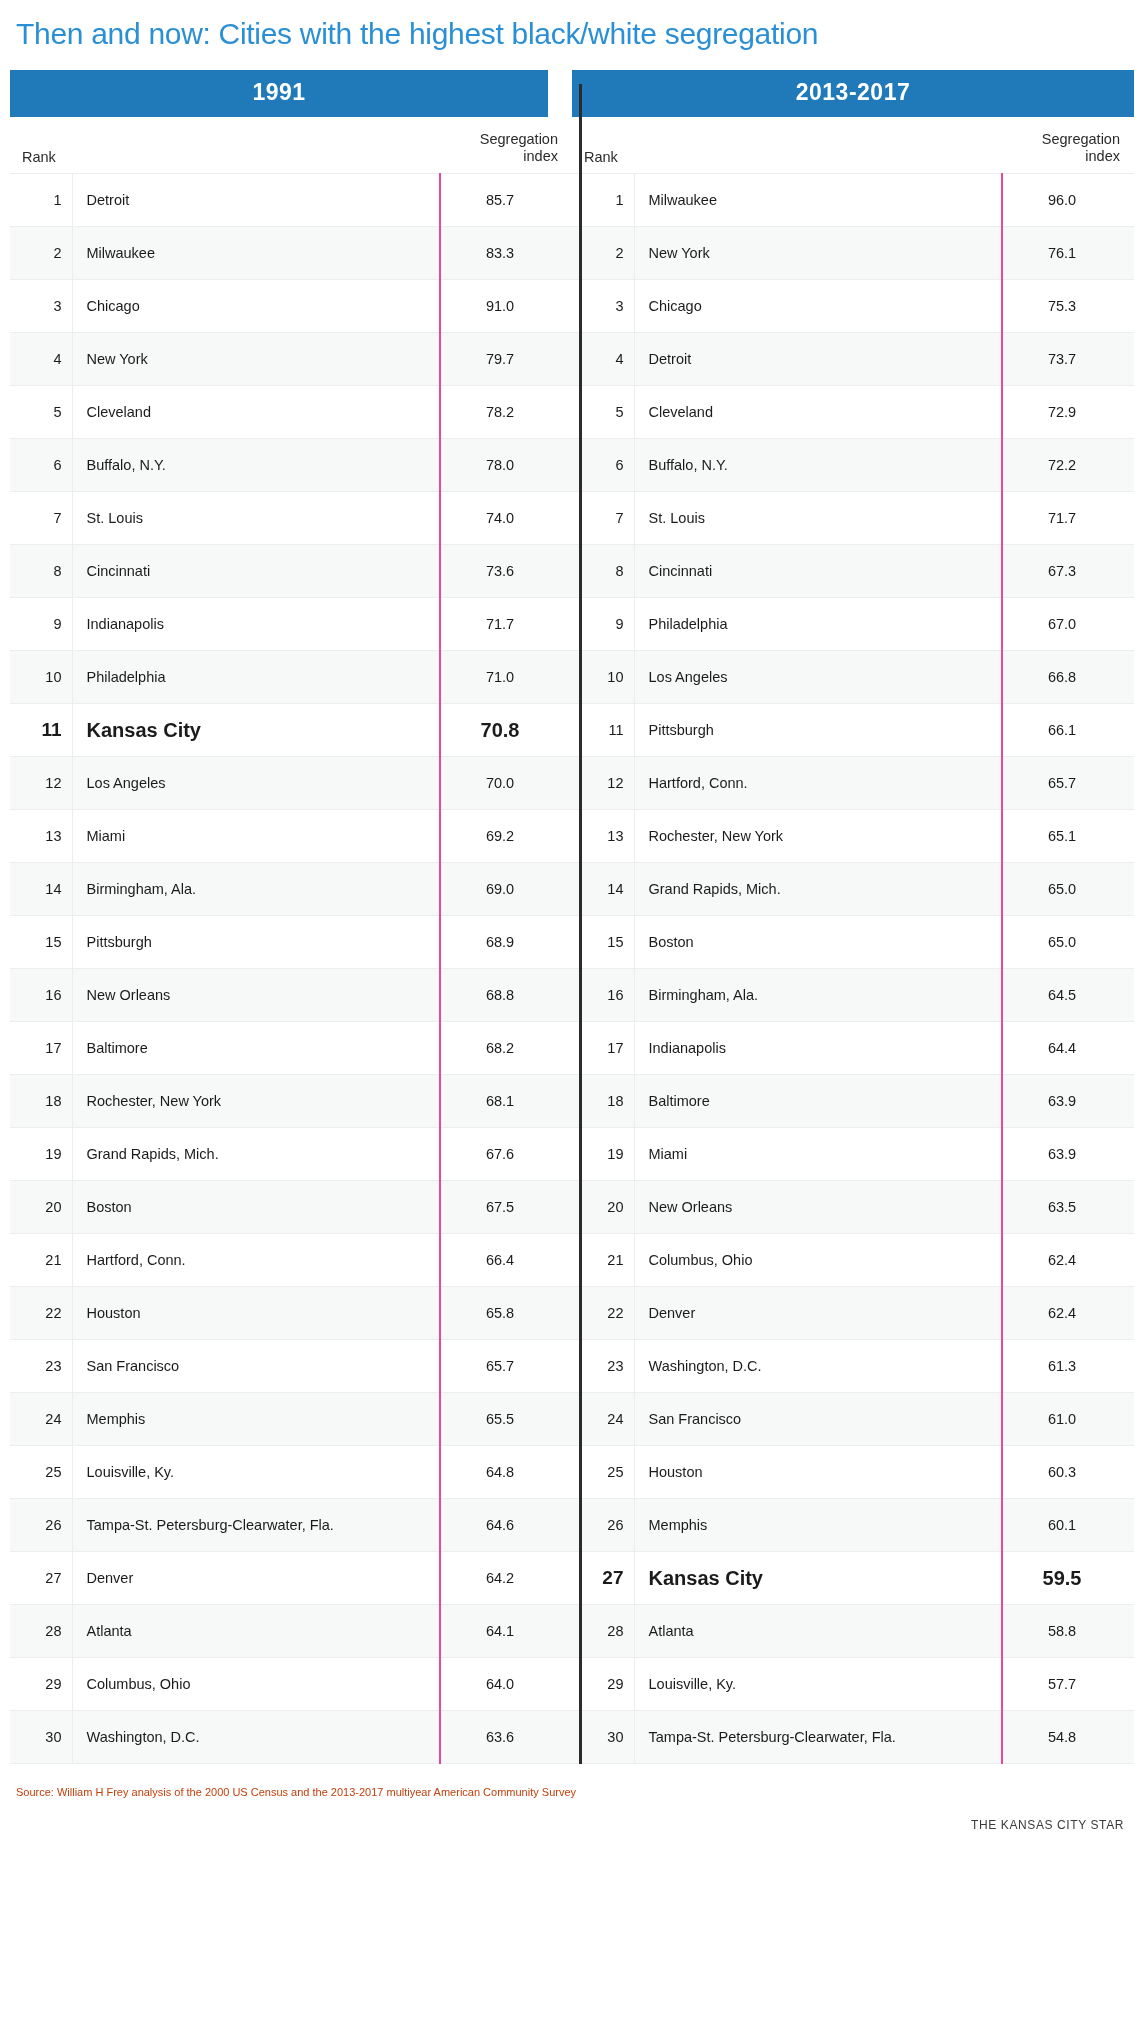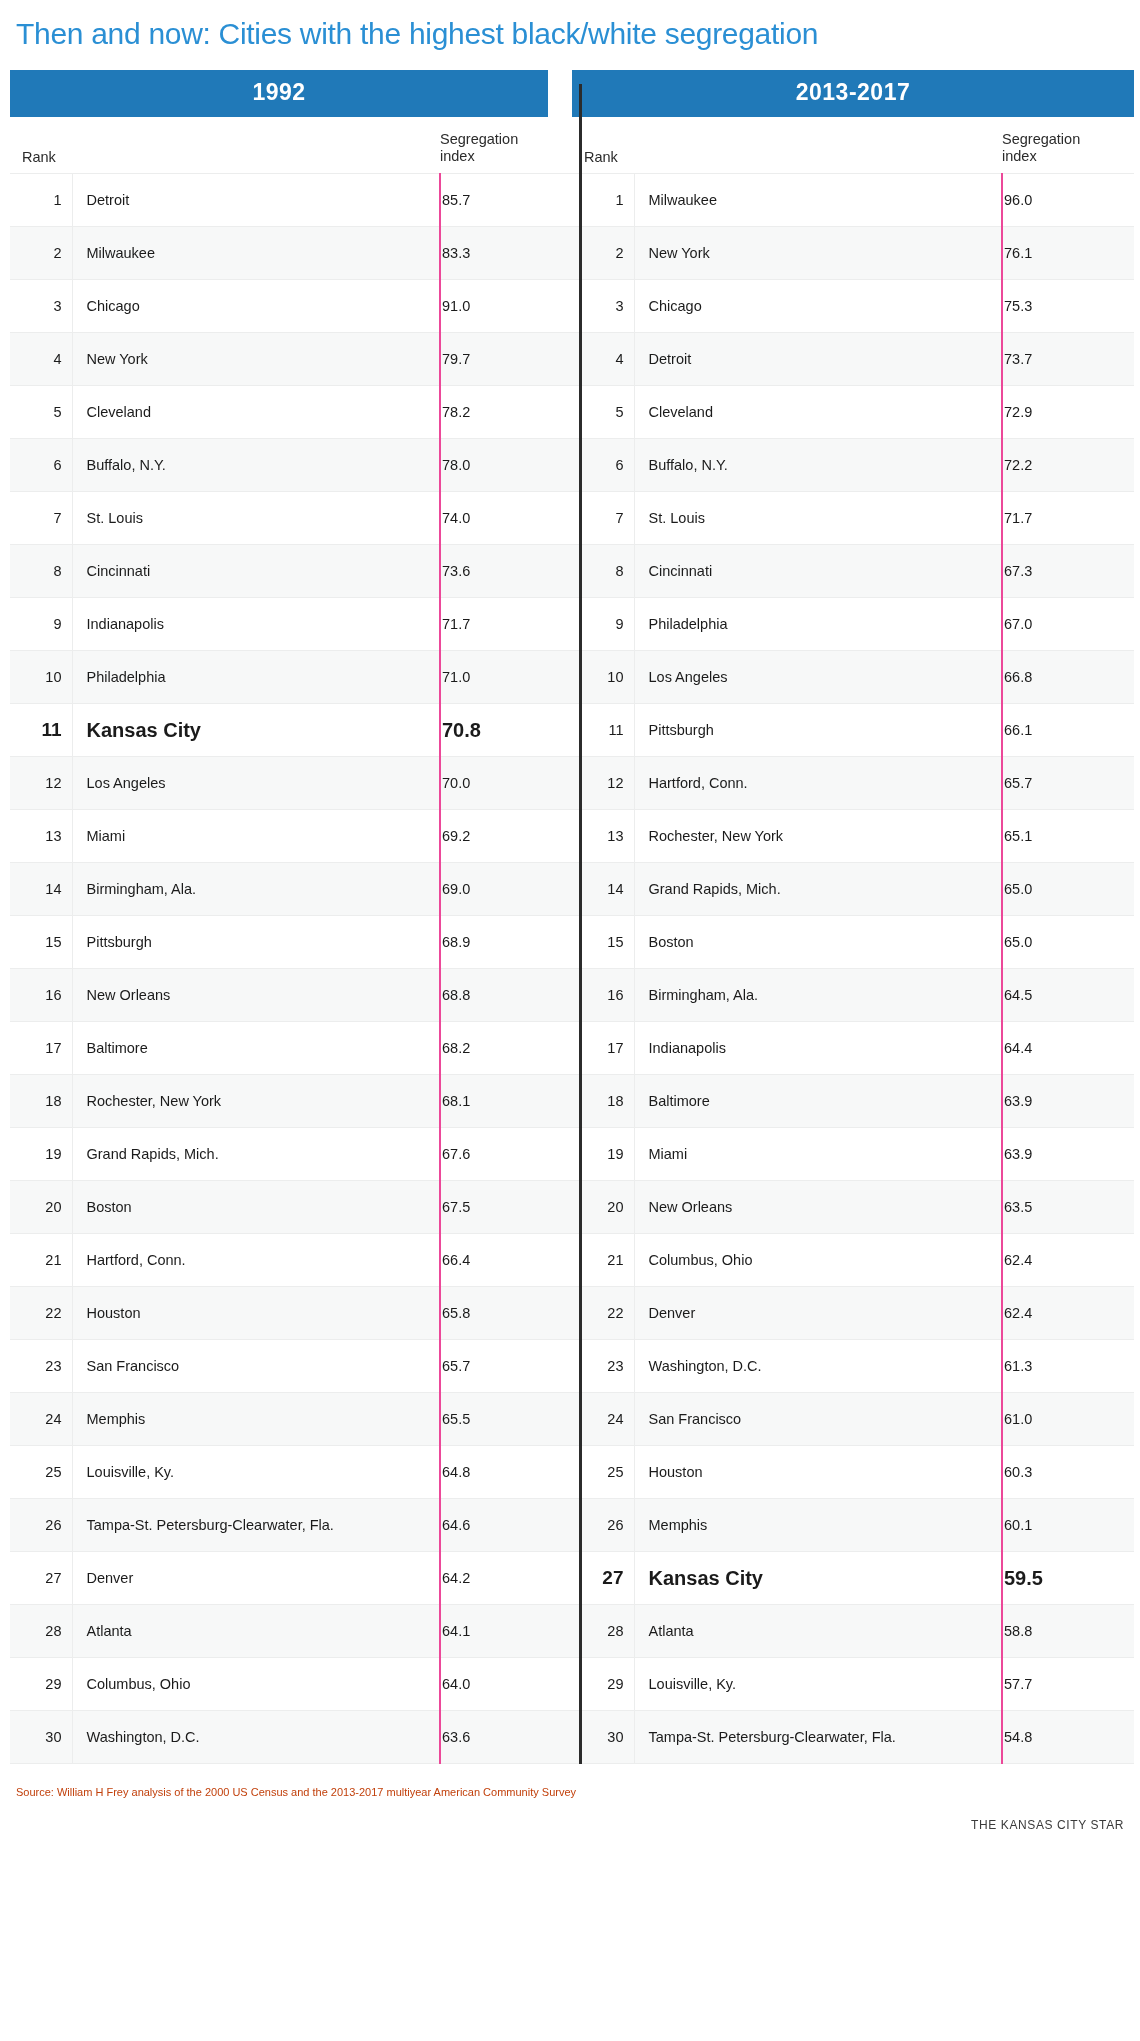--- a/index.html
+++ b/index.html
@@ -41,34 +41,34 @@
     padding:9px 0 11px 0;letter-spacing:0.5px;
   }
   .col.left .yearband{margin-right:24px;}
 
   table{border-collapse:collapse;width:100%;table-layout:fixed;font-size:0;}
   .colhead td{
     font-size:14.5px;color:#2b2b2b;vertical-align:bottom;
     padding:14px 0 8px 0;border:0;
   }
   .colhead .h-rank{text-align:left;padding-left:12px;margin-top:44px;}
-  .colhead .h-idx{text-align:left;padding-right:14px;line-height:17px;}
+  .colhead .h-idx{text-align:right;padding-right:14px;line-height:17px;}
 
   tbody tr td{
     border-top:1px solid #eceded;
     border-bottom:1px solid #eceded;
     font-size:14.5px;
     color:#1b1b1b;
     height:44px;
     background:#ffffff;
   }
   tbody tr.alt td{background:#f7f8f8;}
   td.c-rank{width:62px;text-align:right;padding-right:10px;border-right:1px solid #eceded;}
   td.c-city{padding-left:14px;text-align:left;border-right:2px solid #ec4899;line-height:19px;padding-top:4px;padding-bottom:4px;}
-  td.c-idx{width:132px;text-align:left;padding-right:14px;}
+  td.c-idx{width:132px;text-align:center;padding-right:14px;}
 
   tr.kc td{
     font-weight:bold;font-size:20px;background:#ffffff;
   }
   tr.kc td.c-rank{font-size:19px;}
 
   
   .footer{margin-top:22px;padding-left:6px;}
   .source{font-size:11px;color:#c2410c;}
   .credit{
@@ -79,21 +79,21 @@
 </head>
 <body>
 
 <div class="page">
 
   <h1 class="title">Then and now: Cities with the highest black/white segregation</h1>
 
   <div class="tables">
 
     <div class="col left">
-      <div class="yearband">1992</div>
+      <div class="yearband">1991</div>
       <table>
         <colgroup>
             <col style="width:62px">
             <col>
             <col style="width:132px">
           </colgroup>
         <thead>
           <tr class="colhead">
             <td class="h-rank">Rank</td>
             <td></td>

